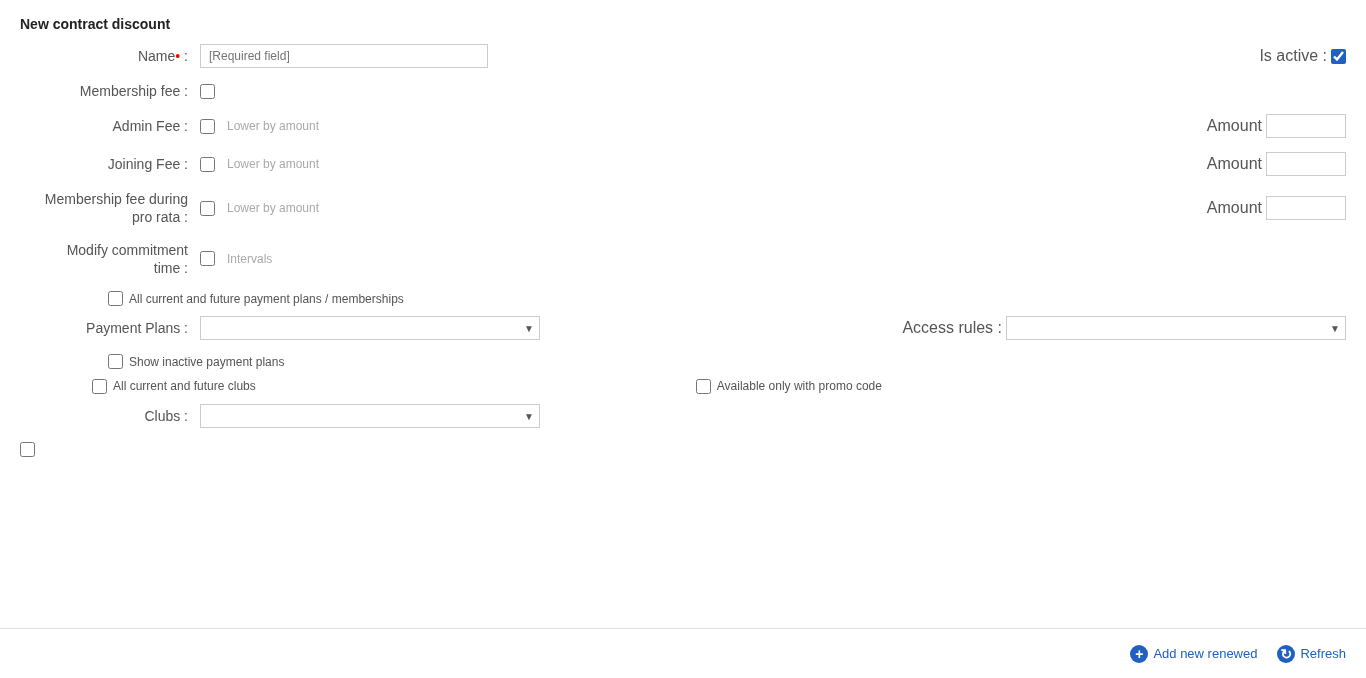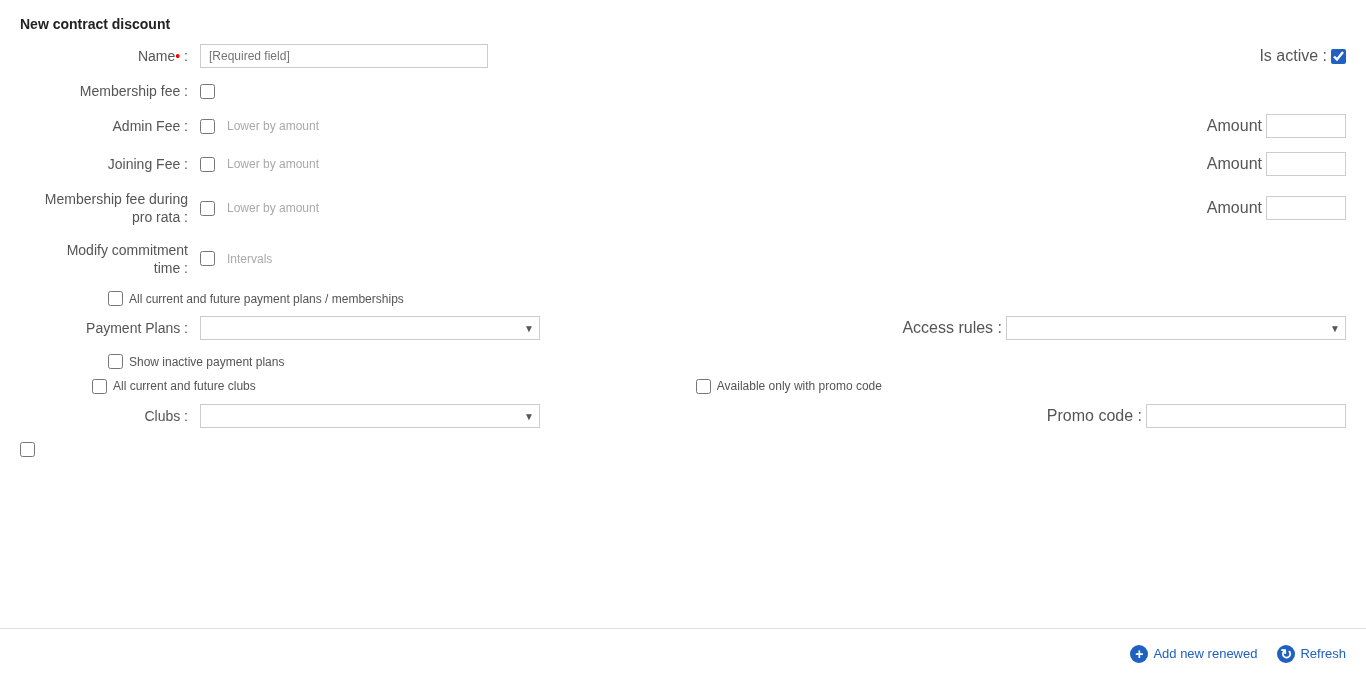--- a/index.html
+++ b/index.html
@@ -280,24 +280,20 @@
   <div class="form-row">
     <div class="label-col">Clubs :</div>
     <div class="input-col">
       <div class="select-wrap">
         <select>
           <option value=""></option>
         </select>
         <span class="select-arrow">▼</span>
       </div>
     </div>
-    <div class="right-section">
-      <div class="right-label">Promo code :</div>
-      <input type="text" style="width: 200px;">
-    </div>
   </div>
 
   <div class="form-row">
     <div class="input-col">
       <input type="checkbox" style="">
     </div>
   </div>
 
 </div>
 

